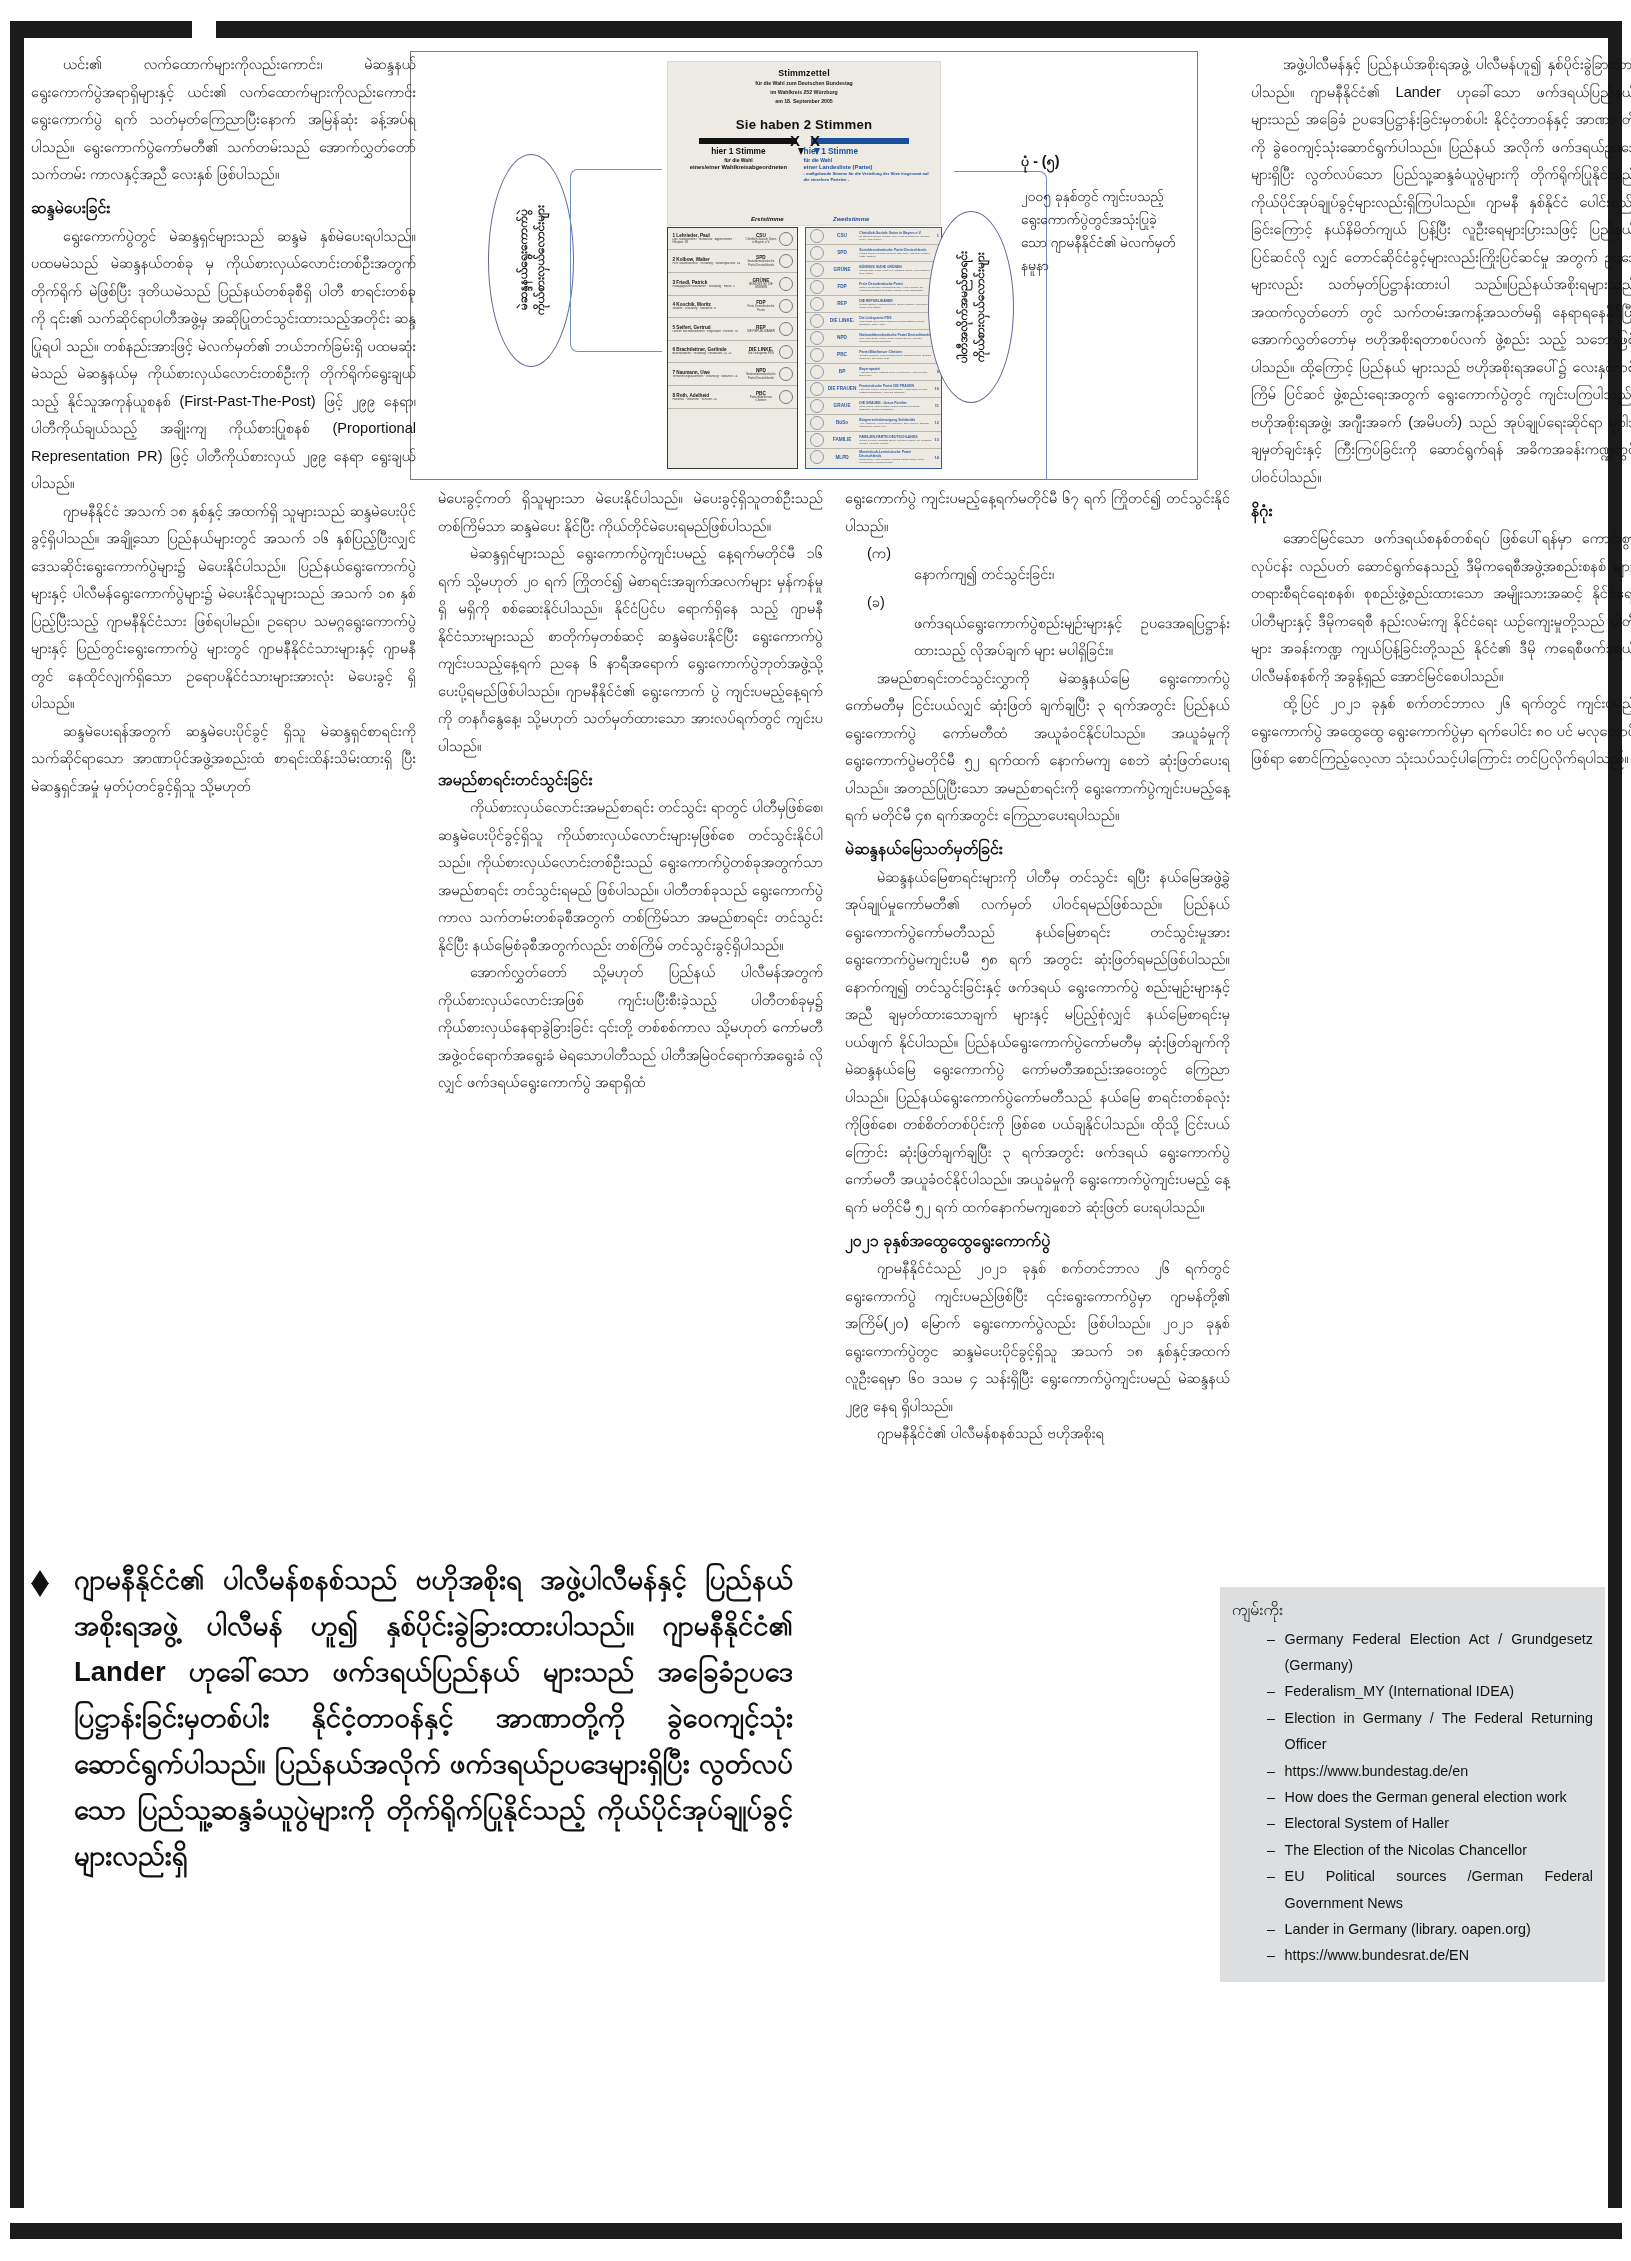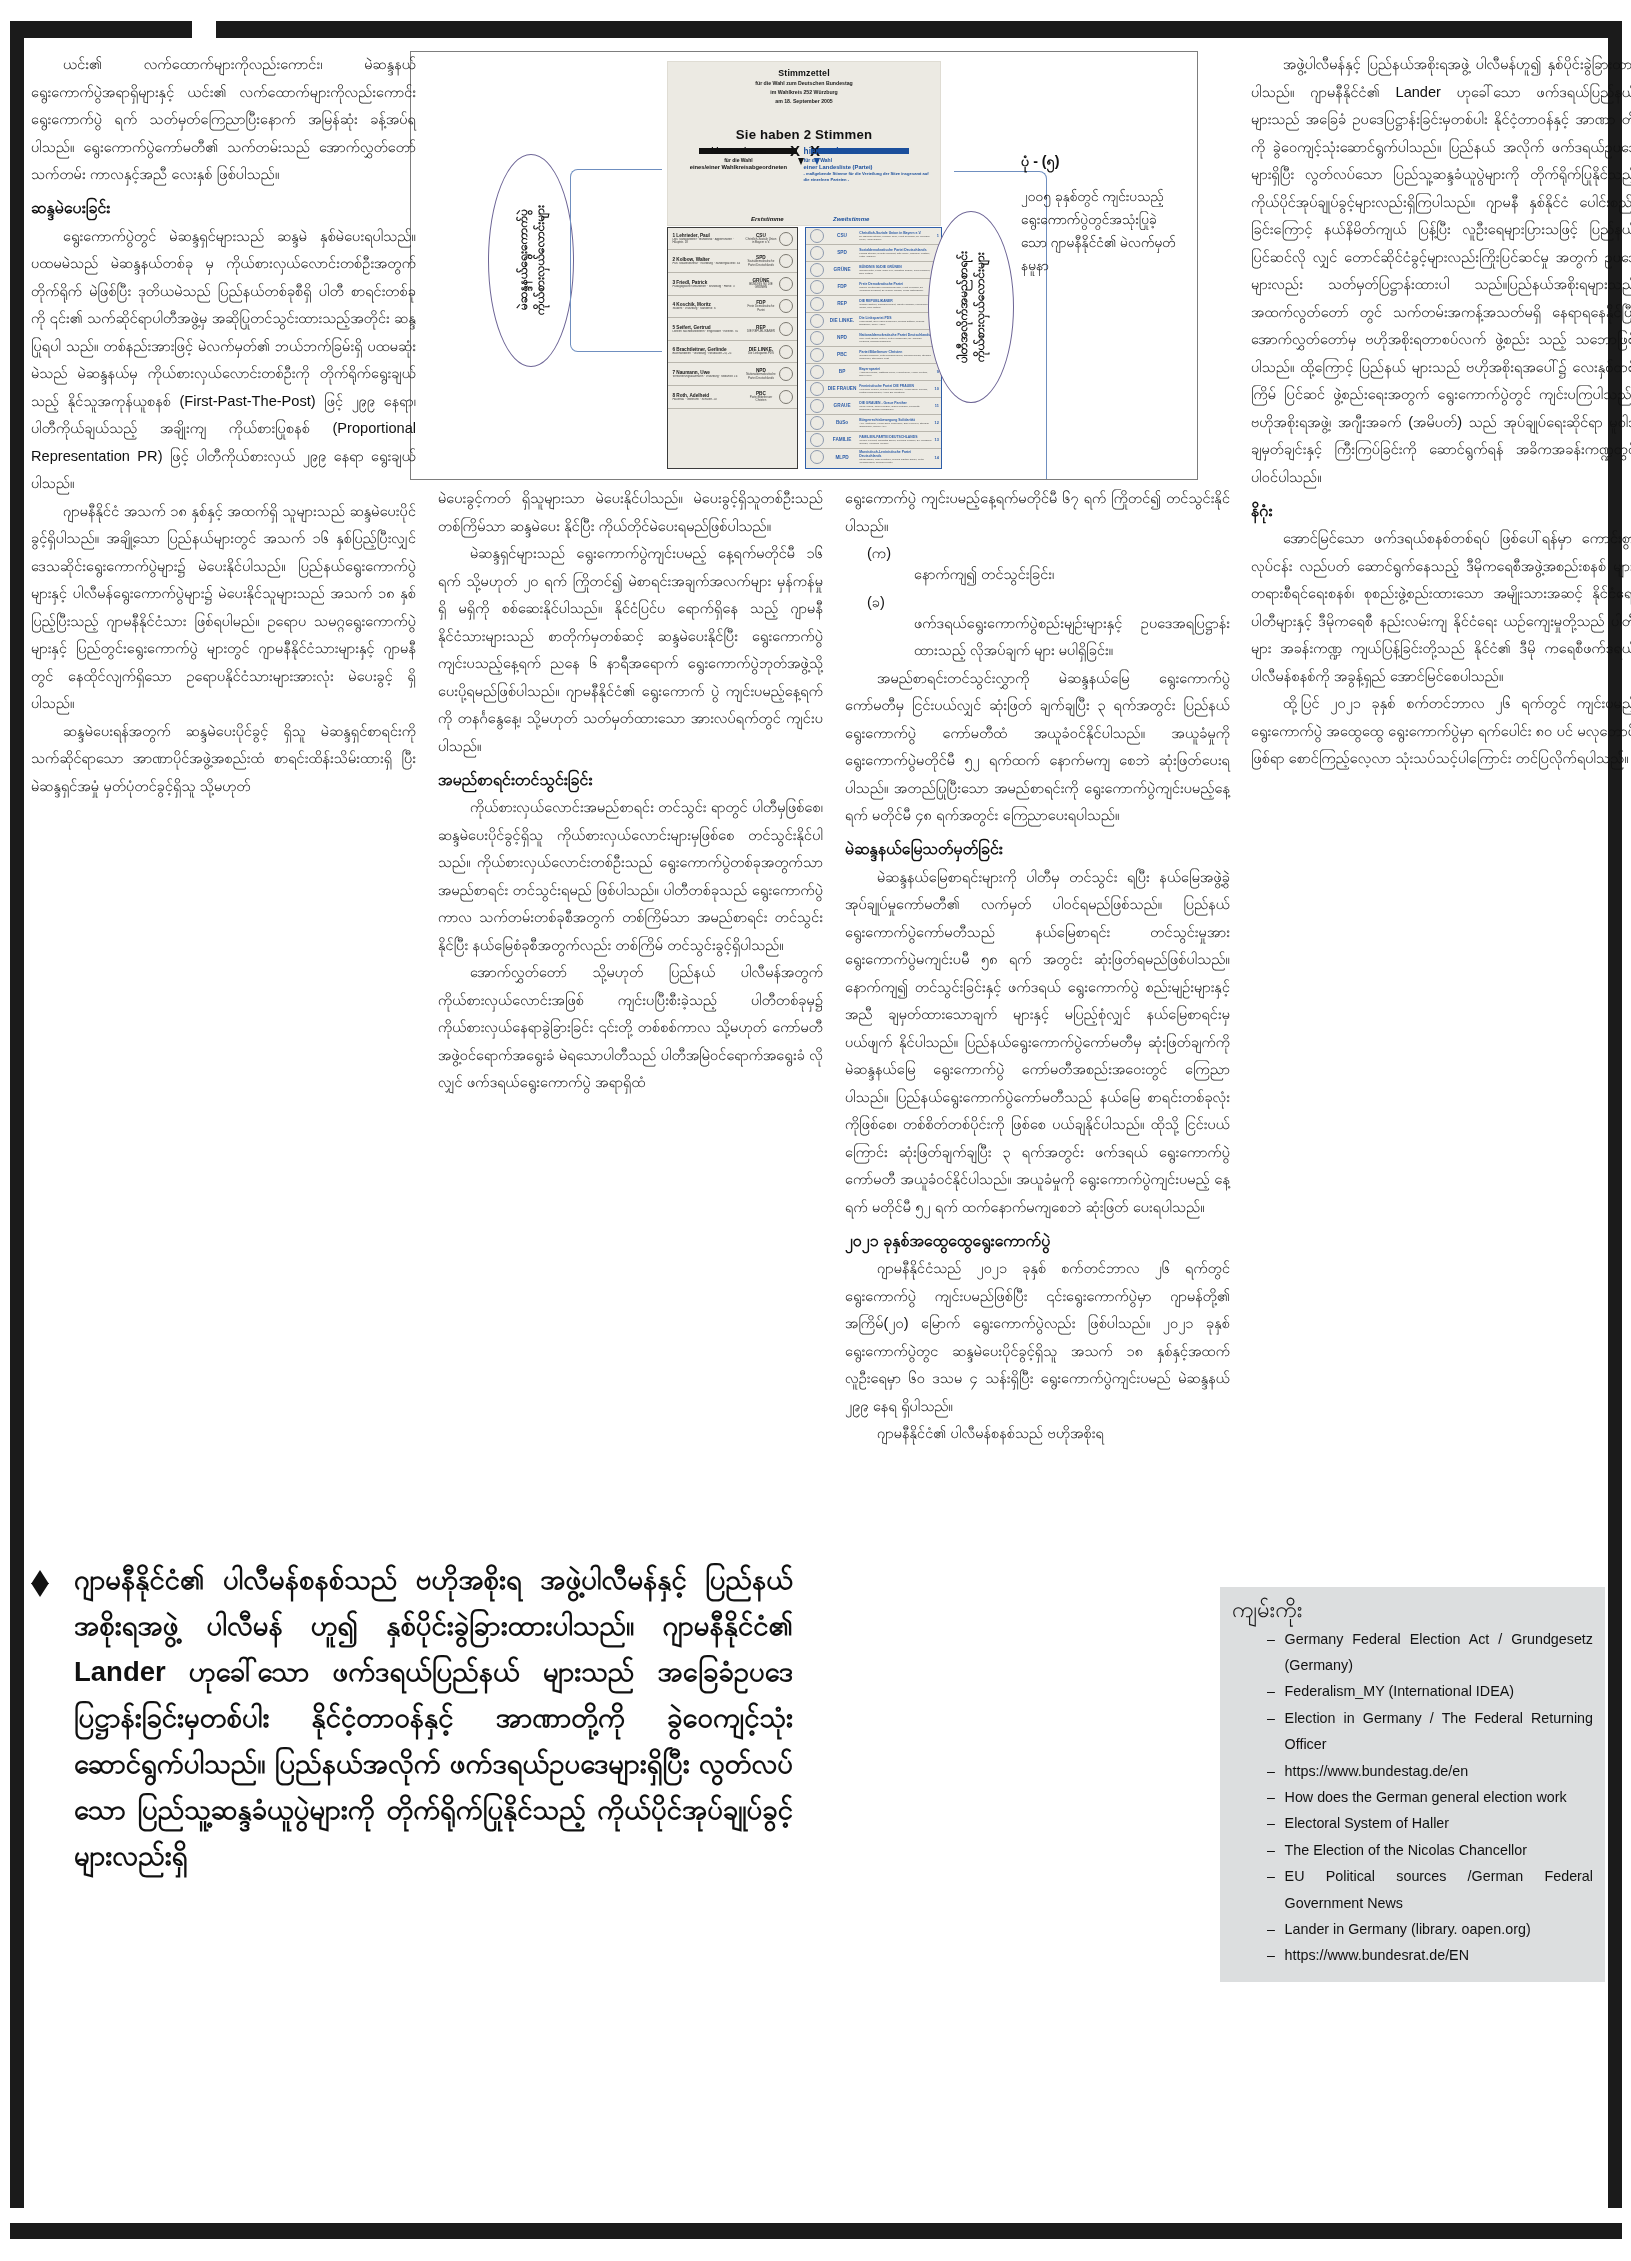--- a/index.html
+++ b/index.html
@@ -77,21 +77,21 @@
   .ballot{
     position:absolute;left:245px;top:8.8px;width:297px;height:410px;
   }
   .ballot-head{
     position:absolute;left:11px;top:0;width:274px;height:165px;
     background:#eceae3;border:0.6px solid #dfdcd3;box-sizing:border-box;
     text-align:center;
   }
   .bh-title{font-size:8.8px;font-weight:bold;margin-top:6.6px;letter-spacing:0.2px;}
   .bh-sub{font-size:5.2px;font-weight:bold;line-height:7.2px;margin-top:1.7px;color:#1c1c1c;}
-  .bh-big{font-size:13.2px;font-weight:bold;margin-top:22px;letter-spacing:0.2px;}
+  .bh-big{font-size:13.2px;font-weight:bold;margin-top:12px;letter-spacing:0.2px;}
   .bars{position:relative;height:16.5px;margin-top:1.1px;}
   .bar-black{position:absolute;left:31px;top:5px;width:98px;height:6px;background:#111;}
   .bar-blue{position:absolute;right:31px;top:5px;width:98px;height:6px;background:#1b4f9c;}
   .x-left{position:absolute;left:122px;top:-1.1px;font-size:15px;font-weight:bold;color:#111;}
   .x-right{position:absolute;left:142px;top:-1.1px;font-size:15px;font-weight:bold;color:#111;}
   .nib-l{position:absolute;left:130px;top:15px;width:0;height:0;border-left:3.9px solid transparent;border-right:3.9px solid transparent;border-top:7.7px solid #111;}
   .nib-r{position:absolute;left:146px;top:15px;width:0;height:0;border-left:3.9px solid transparent;border-right:3.9px solid transparent;border-top:7.7px solid #1b4f9c;}
   .hier{position:absolute;top:84px;width:132px;}
   .hier.left{left:4.4px;text-align:center;color:#111;}
   .hier.right{right:4.4px;text-align:left;color:#1b4f9c;}
@@ -171,21 +171,21 @@
   }
 
   
   .refs{
     position:absolute;
     left:1220px;top:1587px;width:385px;
     background:#dcdedf;
     padding:10px 12px 13.2px 12px;
     box-sizing:border-box;
   }
-  .refs h4{margin:0 0 2.2px 0;font-size:22px;line-height:26.4px;font-weight:normal;}
+  .refs h4{margin:0 0 2.2px 0;font-size:16px;line-height:26.4px;font-weight:normal;}
   .refs ul{margin:0;padding:0;list-style:none;}
   .refs li{
     display:flex;
     margin-left:35px;
     font-size:14.3px;line-height:26.4px;
     text-align:justify;
   }
   .refs li .dash{width:17.6px;flex:none;}
   .refs li .txt{flex:1;}
 </style>

